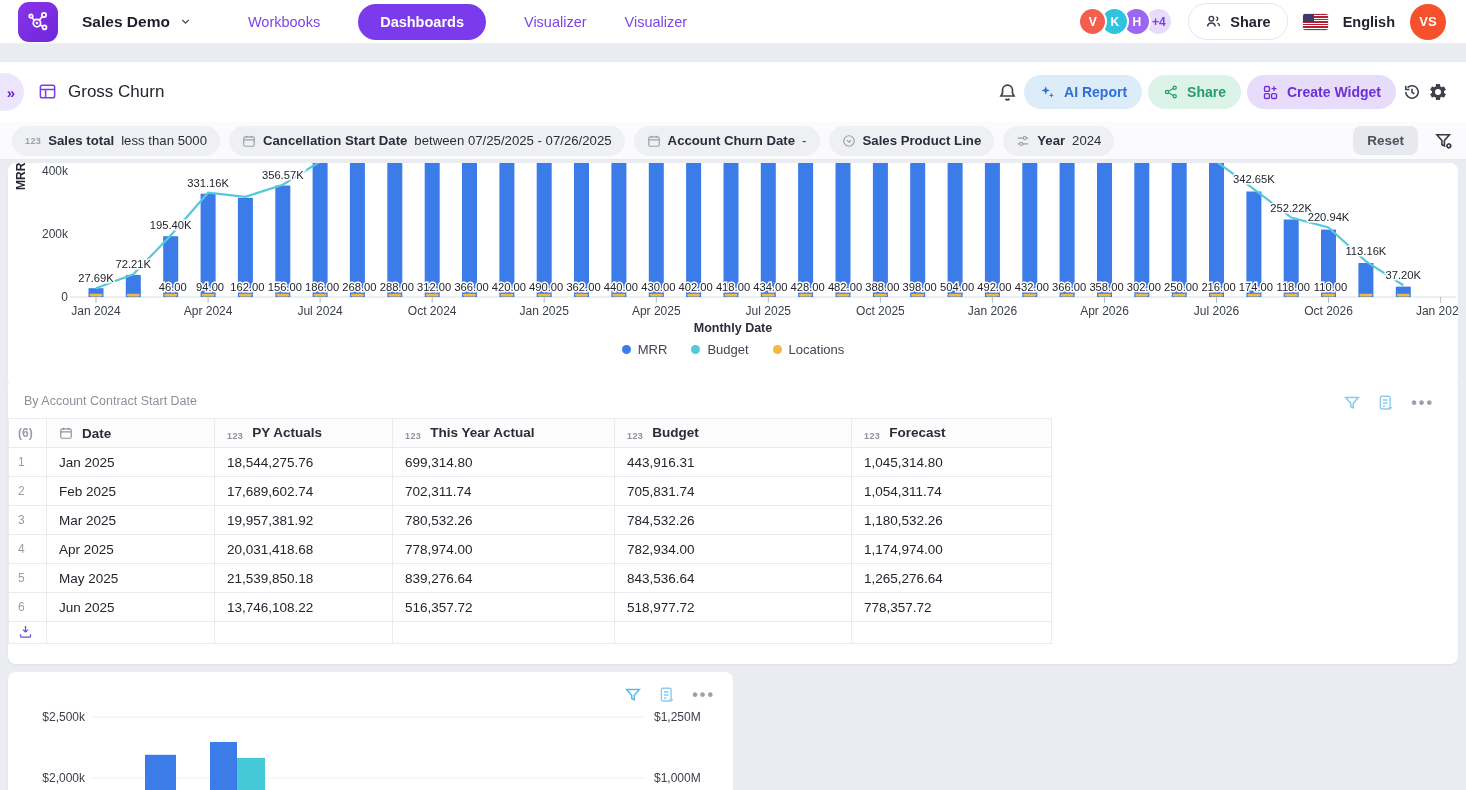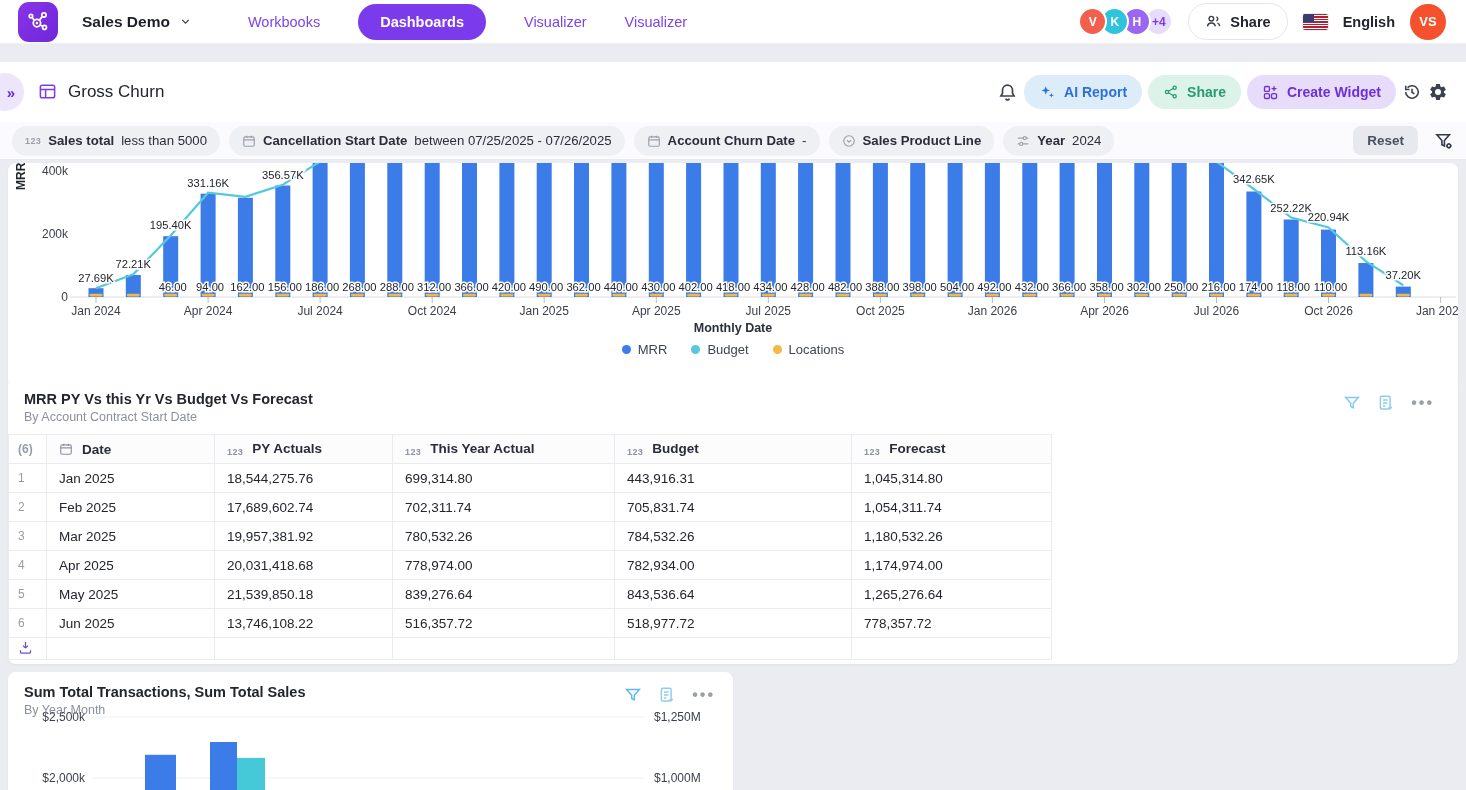--- a/index.html
+++ b/index.html
@@ -411,21 +411,20 @@
       </div>
       <div class="lg-item">
         <span class="dot" style="background:#f4b942"></span>
         <span>Locations</span>
       </div>
     </div>
 </div>
 
 <div class="card table-card">
   <div class="tc-head">
-    <div class="w-title">MRR PY Vs this Yr Vs Budget Vs Forecast</div>
     <div class="w-sub">By Account Contract Start Date</div>
   </div>
   <div class="widget-icons">
     <span class="icon-btn">
       <svg width="18" height="18" viewBox="0 0 24 24" fill="none" stroke="#86c9ef" stroke-width="2">
           <path d="M3.5 4.5h17l-6.8 7.8v6.2l-3.4-1.8v-4.4L3.5 4.5z"></path>
         </svg>
     </span>
     <span class="icon-btn">
       <svg width="18" height="18" viewBox="0 0 24 24" fill="none" stroke="#8ecbf0" stroke-width="1.9">
@@ -541,24 +540,20 @@
       <line x1="84" y1="45" x2="636" y2="45" stroke="#eef0f4"></line>
       <text x="77" y="49" text-anchor="end" class="tick">$2,500k</text>
       <text x="646" y="49" class="tick">$1,250M</text>
       <line x1="84" y1="106" x2="636" y2="106" stroke="#eef0f4"></line>
       <text x="77" y="110" text-anchor="end" class="tick">$2,000k</text>
       <text x="646" y="110" class="tick">$1,000M</text>
       <rect x="137" y="82.8" width="31" height="77.2" fill="#3b7ce8"></rect>
       <rect x="202" y="70.0" width="27" height="90.0" fill="#3b7ce8"></rect>
       <rect x="229" y="85.9" width="28" height="74.1" fill="#45c8d8"></rect>
     </svg>
-  <div class="bc-head">
-    <div class="w-title">Sum Total Transactions, Sum Total Sales</div>
-    <div class="w-sub">By Year Month</div>
-  </div>
   <div class="widget-icons" style="right:18px;top:14px">
     <span class="icon-btn">
       <svg width="18" height="18" viewBox="0 0 24 24" fill="none" stroke="#5cb9ed" stroke-width="2">
           <path d="M3.5 4.5h17l-6.8 7.8v6.2l-3.4-1.8v-4.4L3.5 4.5z"></path>
         </svg>
     </span>
     <span class="icon-btn">
       <svg width="18" height="18" viewBox="0 0 24 24" fill="none" stroke="#8ecbf0" stroke-width="1.9">
         <rect x="4.5" y="3" width="13" height="17" rx="2"></rect>
           <path d="M8 8h6M8 12h6M8 16h3"></path>

